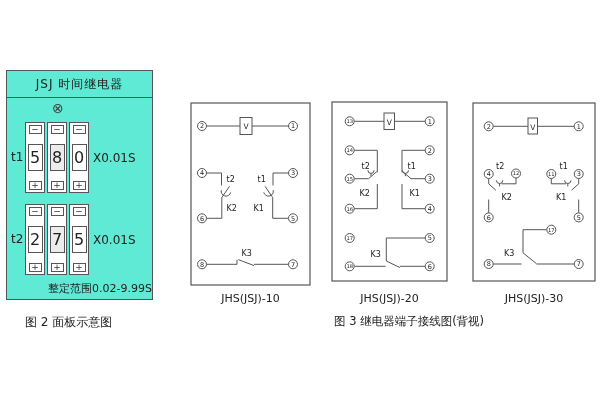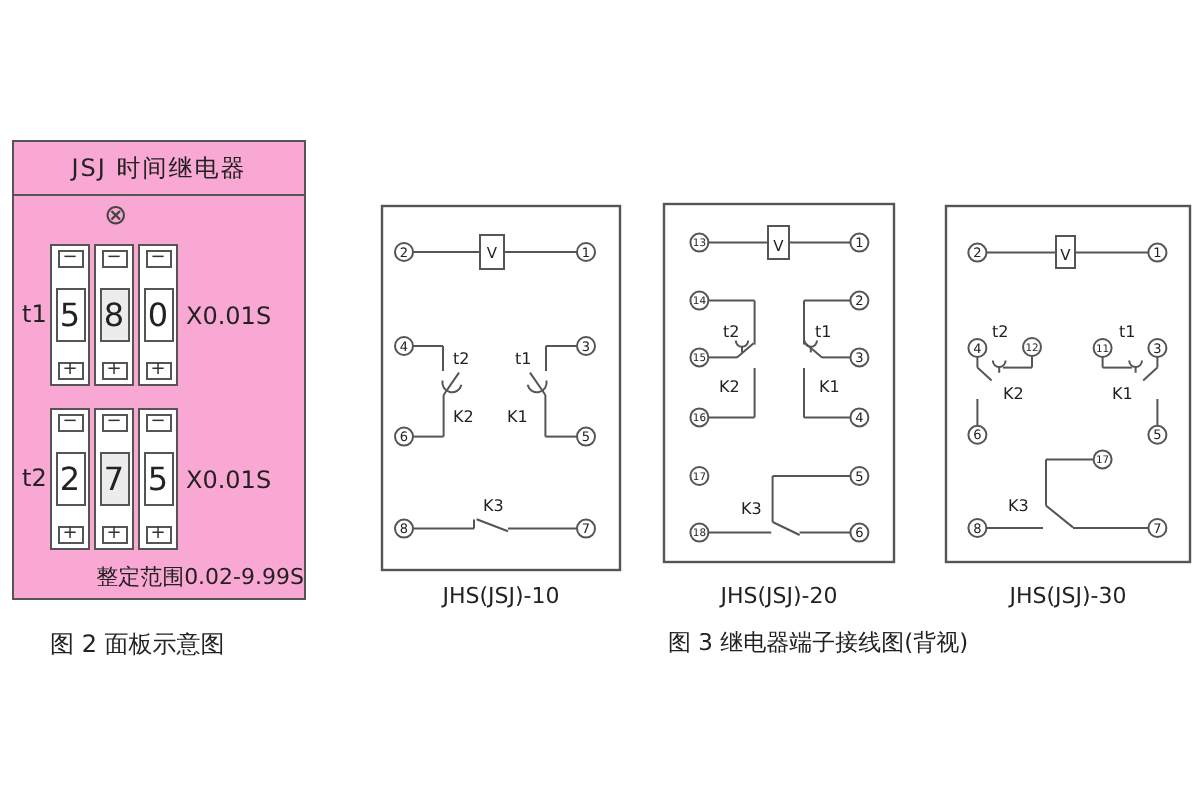--- a/index.html
+++ b/index.html
@@ -1,20 +1,20 @@
 <!DOCTYPE html>
 <html><head>
 <meta charset="utf-8">
 <style>
   html,body{margin:0;padding:0;background:#fff;}
   #stage{position:relative;width:600px;height:400px;background:#fff;overflow:hidden;
          font-family:"DejaVu Sans","Liberation Sans",sans-serif;color:#333;}
   
   #panel{position:absolute;left:6px;top:70px;width:145px;height:228px;
-         border:1px solid #555;background:#f9a8d4;box-sizing:content-box;}
+         border:1px solid #555;background:#5eead4;box-sizing:content-box;}
   #panel-header{height:26px;line-height:26px;border-bottom:1px solid #555;
                 text-align:center;font-size:12px;color:#222;letter-spacing:1px;}
   .abs{position:absolute;}
   #lamp{left:45px;top:29px;font-size:14px;color:#444;}
   .wheel-group{position:absolute;display:flex;gap:2px;}
   .wheel{width:20px;height:71px;border:1px solid #555;background:#fff;display:flex;
          flex-direction:column;align-items:center;justify-content:space-between;
          padding:2px 0;box-sizing:border-box;}
   .wbtn{width:13px;height:9px;border:1px solid #555;font-size:9px;line-height:7px;
         text-align:center;color:#333;box-sizing:border-box;}

